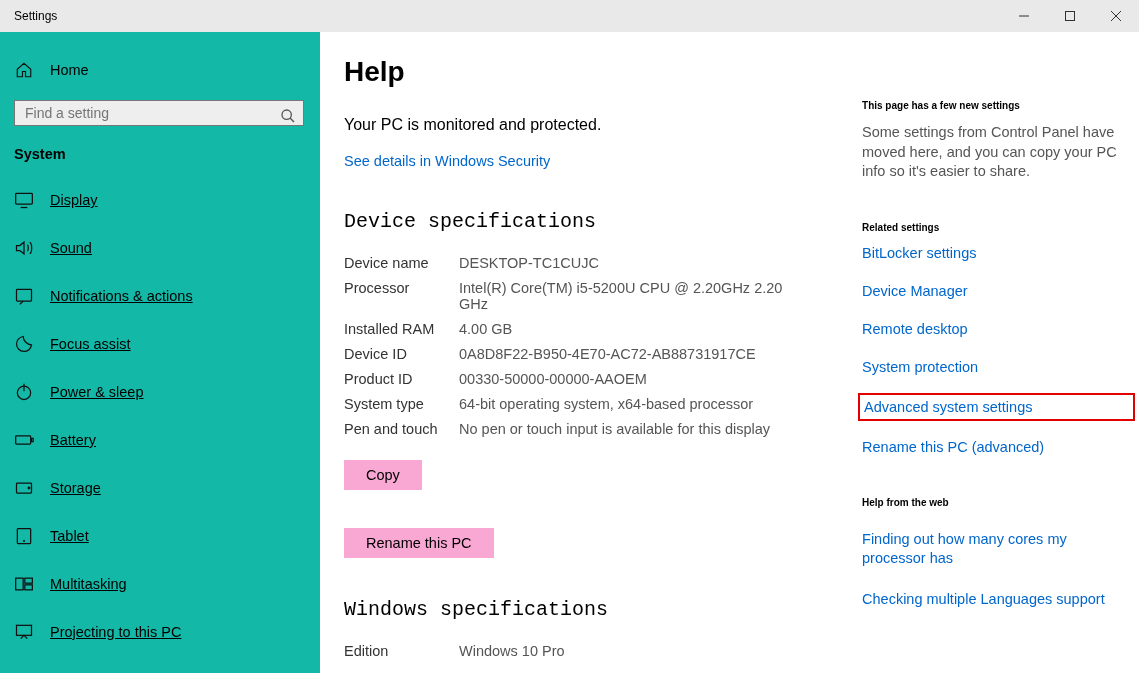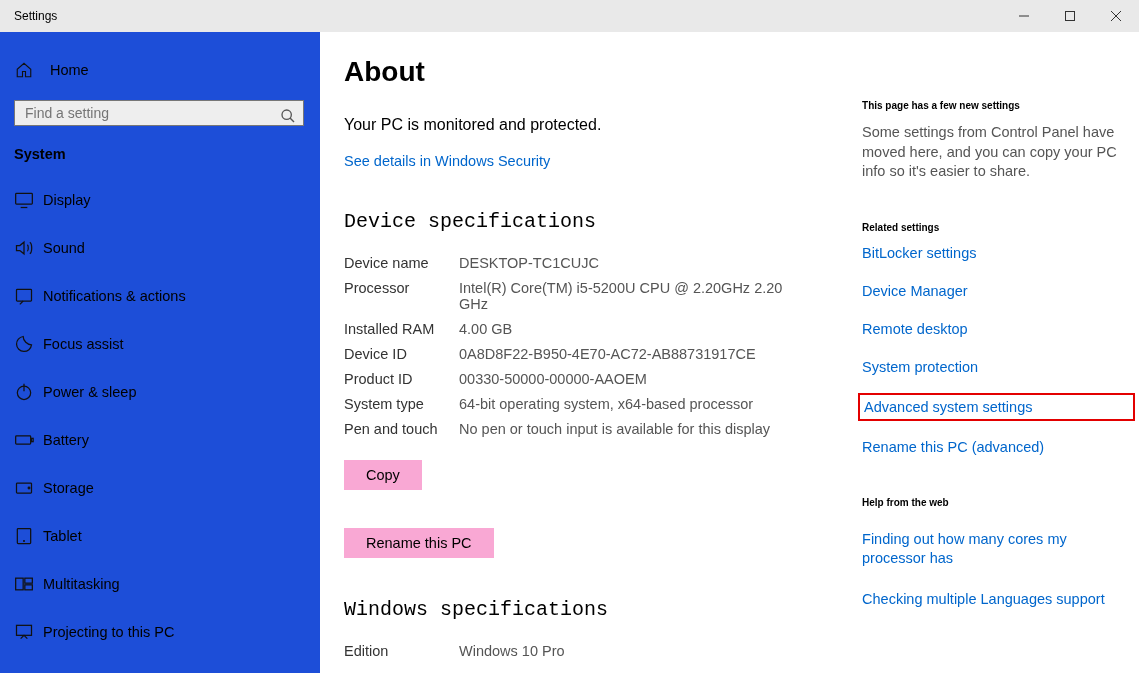--- a/index.html
+++ b/index.html
@@ -6,31 +6,31 @@
   body { width: 1139px; height: 673px; background: #fff; overflow: hidden; position: relative; }
 
   
   .titlebar { height: 32px; display: flex; align-items: center; justify-content: space-between; background: #e9e9e9; padding-left: 14px; gap: 28px; }
   .titlebar .title { font-size: 12px; color: #000; }
   .win-controls { display: flex; }
   .win-btn { width: 46px; height: 32px; display: flex; align-items: center; justify-content: center; color: #333; font-size: 10px; }
 
   
   .layout { display: flex; height: calc(100% - 32px); }
-  .sidebar { width: 320px; background: #1d4ed8; padding-top: 18px; overflow: hidden; }
+  .sidebar { width: 320px; background: #14b8a6; padding-top: 18px; overflow: hidden; }
   .content { flex: 1; padding: 24px 8px 0 24px; display: flex; overflow: hidden; }
 
   
   .home-row { display: flex; align-items: center; gap: 16px; padding: 10px 14px; font-size: 14.5px; }
   .search-wrap { padding: 0 14px; margin-top: 10px; }
   .search { width: 290px; height: 26px; border: 1px solid #777; background: #eee; padding: 0 36px 0 10px; font-size: 14px; color: #555; position: relative; }
   .search-box { position: relative; }
   .search-icon { position: absolute; right: 10px; top: 8px; color: #555; }
   .section-label { padding: 20px 14px 14px; font-weight: 600; font-size: 14.5px; }
-  .nav-item { display: flex; align-items: center; gap: 9px; padding: 0 14px; height: 48px; font-size: 14.5px; }
+  .nav-item { display: flex; align-items: center; gap: 16px; padding: 0 14px; height: 48px; font-size: 14.5px; text-decoration: underline; }
   .nav-icon { width: 20px; height: 20px; display: flex; align-items: center; justify-content: center; color: #111; }
 
   
   .main { width: 520px; }
   .main h1 { font-weight: 600; font-size: 28px; margin-bottom: 28px; }
   .sub1 { font-size: 16px; margin-bottom: 18px; }
   .link { color: #0066cc; font-size: 14.5px; display: inline-block; cursor: pointer; }
   .section-title { font-size: 20px; margin-top: 40px; margin-bottom: 22px; font-family: Liberation Mono, monospace; }
   .spec-table { display: table; width: 100%; font-size: 14.5px; color: #333; }
   .spec-row { display: table-row; }
@@ -184,21 +184,21 @@
             <rect x="3" y="4" width="18" height="12"></rect>
             <path d="M8 20l4-4 4 4"></path>
           </svg>
         </span>
       <span>Projecting to this PC</span>
     </div>
   </div>
 
   <div class="content">
     <div class="main">
-      <h1>About</h1>
+      <h1>Help</h1>
       <div class="sub1">Your PC is monitored and protected.</div>
       <span class="link">See details in Windows Security</span>
 
       <div class="section-title">Device specifications</div>
       <div class="spec-table">
         <div class="spec-row">
             <div class="spec-key">Device name</div>
             <div class="spec-val">DESKTOP-TC1CUJC</div>
           </div>
         <div class="spec-row">

